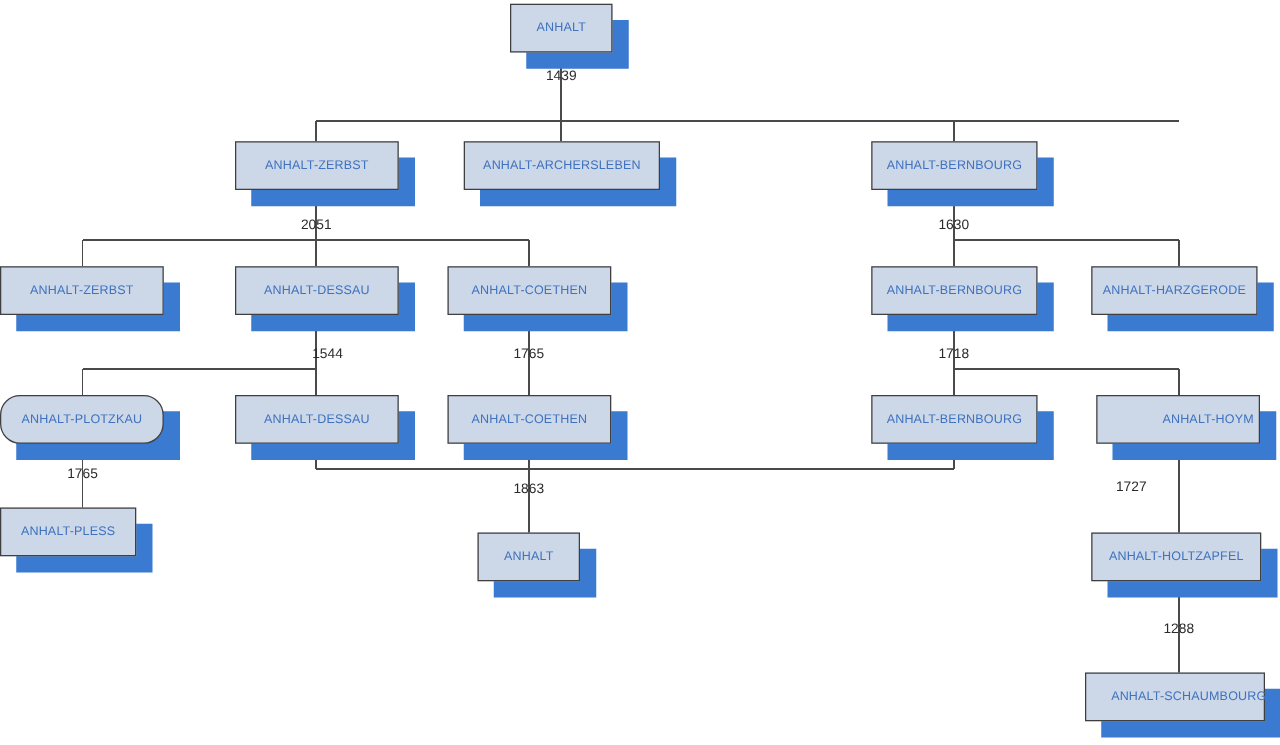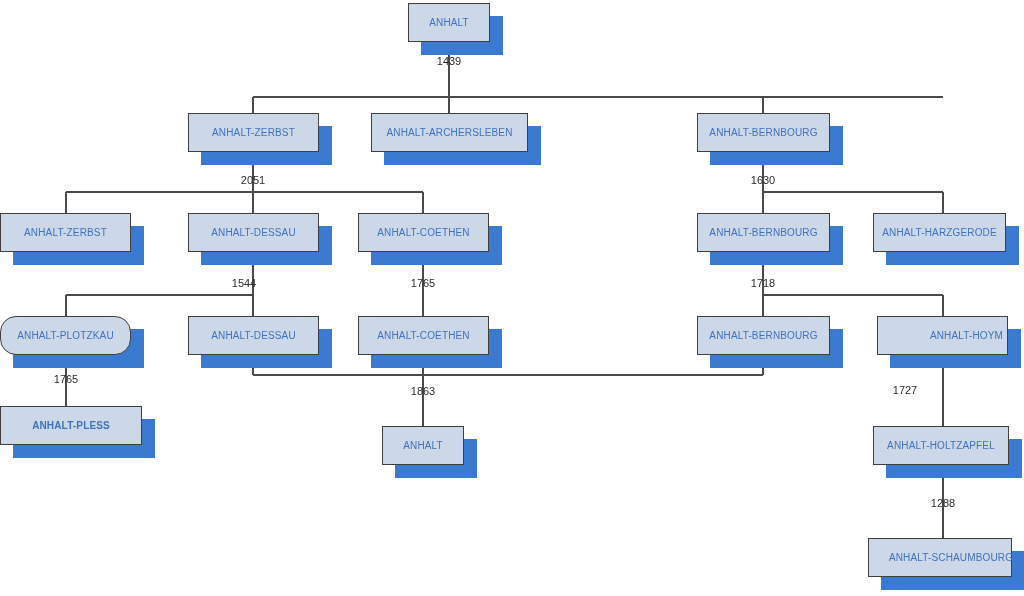--- a/index.html
+++ b/index.html
@@ -187,21 +187,21 @@
         <div class="node-box" style="background: rgb(204, 215, 232); border-color: rgb(63, 63, 63);">
           <span class="node-label" style="color: rgb(63, 114, 191);">ANHALT-BERNBOURG</span>
         </div>
       </div>
       <div class="node" style="left: 877px; top: 316px; width: 131px; height: 39px;">
         <div class="node-shadow" style="background: rgb(58, 122, 209);"></div>
         <div class="node-box" style="background: rgb(204, 215, 232); border-color: rgb(63, 63, 63);">
           <span class="node-label" style="color: rgb(63, 114, 191); margin-left: 48px;">ANHALT-HOYM</span>
         </div>
       </div>
-      <div class="node" style="left: 0px; top: 406px; width: 142px; height: 39px; font-weight: bold;">
+      <div class="node" style="left: 0px; top: 406px; width: 109px; height: 39px;">
         <div class="node-shadow" style="background: rgb(58, 122, 209);"></div>
         <div class="node-box" style="background: rgb(204, 215, 232); border-color: rgb(63, 63, 63);">
           <span class="node-label" style="color: rgb(63, 114, 191);">ANHALT-PLESS</span>
         </div>
       </div>
       <div class="node" style="left: 382px; top: 426px; width: 82px; height: 39px;">
         <div class="node-shadow" style="background: rgb(58, 122, 209);"></div>
         <div class="node-box" style="background: rgb(204, 215, 232); border-color: rgb(63, 63, 63);">
           <span class="node-label" style="color: rgb(63, 114, 191);">ANHALT</span>
         </div>
@@ -216,21 +216,21 @@
         <div class="node-shadow" style="background: rgb(58, 122, 209);"></div>
         <div class="node-box" style="background: rgb(204, 215, 232); border-color: rgb(63, 63, 63); padding-left: 22px;">
           <span class="node-label" style="color: rgb(63, 114, 191);">ANHALT-SCHAUMBOURG</span>
         </div>
       </div>
     </div>
   <div id="edge-label-layer">
       <div class="edge-label" style="left: 449px; top: 56px; color: rgb(43, 43, 43);">1439</div>
       <div class="edge-label" style="left: 253px; top: 175px; color: rgb(43, 43, 43);">2051</div>
       <div class="edge-label" style="left: 763px; top: 175px; color: rgb(43, 43, 43);">1630</div>
-      <div class="edge-label" style="left: 244px; top: 278px; color: rgb(43, 43, 43);">1544</div>
+      <div class="edge-label" style="left: 262px; top: 278px; color: rgb(43, 43, 43);">1544</div>
       <div class="edge-label" style="left: 423px; top: 278px; color: rgb(43, 43, 43);">1765</div>
       <div class="edge-label" style="left: 763px; top: 278px; color: rgb(43, 43, 43);">1718</div>
       <div class="edge-label" style="left: 66px; top: 374px; color: rgb(43, 43, 43);">1765</div>
       <div class="edge-label" style="left: 423px; top: 386px; color: rgb(43, 43, 43);">1863</div>
       <div class="edge-label" style="left: 905px; top: 385px; color: rgb(43, 43, 43);">1727</div>
       <div class="edge-label" style="left: 943px; top: 498px; color: rgb(43, 43, 43);">1288</div>
     </div>
 
 </div>
 

